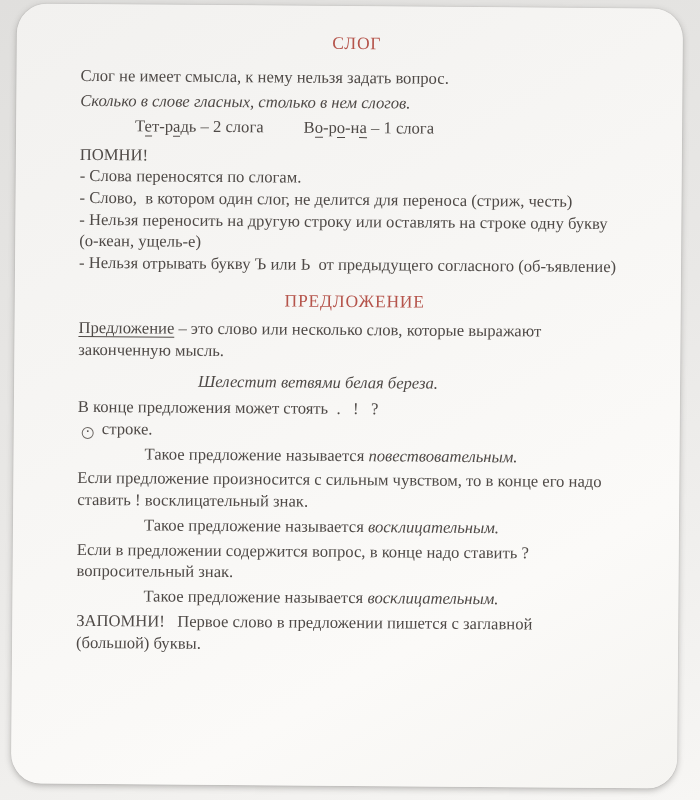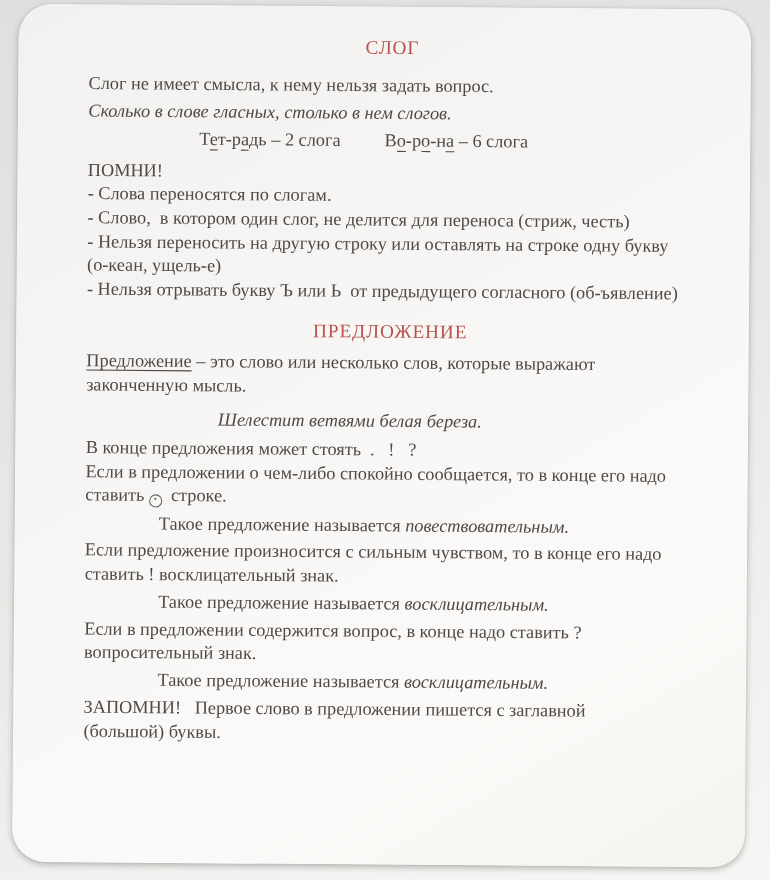--- a/index.html
+++ b/index.html
@@ -34,21 +34,21 @@
     font-size:17.5px;
     line-height:22px;
     letter-spacing:.8px;
     color:var(--title-red);
     text-align:center;
     margin:0 0 13px 0;
   }
   .title2{margin:15px 0 7px 0;}
   .italic{font-style:italic;}
   .examples{margin-left:55px;}
-  .example{white-space:pre;margin-left:46px;}
+  .example{white-space:pre;}
   .ex2{margin-left:40px;}
   .u{border-bottom:1px solid currentColor;padding-bottom:0;}
   .term{text-decoration:underline;text-underline-offset:3px;}
   .rules p{margin:0;}
   .pomni{margin:7px 0 0 0;}
   .tight{margin-bottom:0;}
   .indent{margin:3px 0 3px 67px;}
   .center-example{margin:9px 0 5px 120px;}
   .circle-dot{
     display:inline-flex;align-items:center;justify-content:center;
@@ -62,42 +62,41 @@
 <body>
 
 <div class="card">
   <div class="content">
 
     <h1 class="title">СЛОГ</h1>
 
     <p>Слог не имеет смысла, к нему нельзя задать вопрос.</p>
     <p class="italic">Сколько в слове гласных, столько в нем слогов.</p>
 
-    <p class="examples"><span class="example"><span>Т</span><span class="u">е</span><span>т-р</span><span class="u">а</span><span>дь – 2 слога</span></span><span class="example ex2"><span>В</span><span class="u">о</span><span>-р</span><span class="u">о</span><span>-н</span><span class="u">а</span><span> – 6 слога</span></span></p>
+    <p class="examples"><span class="example"><span>Т</span><span class="u">е</span><span>т-р</span><span class="u">а</span><span>дь – 2 слога</span></span><span class="example ex2"><span>В</span><span class="u">о</span><span>-р</span><span class="u">о</span><span>-н</span><span class="u">а</span><span> – 1 слога</span></span></p>
 
     <p class="pomni">ПОМНИ!</p>
     <div class="rules">
       <p>- Слова переносятся по слогам.</p>
       <p>- Слово,  в котором один слог, не делится для переноса (стриж, честь)</p>
       <p>- Нельзя переносить на другую строку или оставлять на строке одну букву
 (о-кеан, ущель-е)</p>
       <p>- Нельзя отрывать букву Ъ или Ь  от предыдущего согласного (об-ъявление)</p>
     </div>
 
     <h1 class="title title2">ПРЕДЛОЖЕНИЕ</h1>
 
     <p><span class="term">Предложение</span><span> – это слово или несколько слов, которые выражают
 законченную мысль.</span></p>
 
     <p class="center-example italic">Шелестит ветвями белая береза.</p>
 
     <p class="tight">В конце предложения может стоять  .   !   ?</p>
 
-    <p><span>Если в предложении о чем-либо спокойно сообщается, то в конце его надо
-ставить</span><span class="circle-dot"><span class="dot">·</span></span><span> строке.</span></p>
+    <p><span class="circle-dot"><span class="dot">·</span></span><span> строке.</span></p>
     <p class="indent"><span>Такое предложение называется </span><span class="italic">повествовательным.</span></p>
 
     <p>Если предложение произносится с сильным чувством, то в конце его надо
 ставить ! восклицательный знак.</p>
     <p class="indent"><span>Такое предложение называется </span><span class="italic">восклицательным.</span></p>
 
     <p>Если в предложении содержится вопрос, в конце надо ставить ?
 вопросительный знак.</p>
     <p class="indent"><span>Такое предложение называется </span><span class="italic">восклицательным.</span></p>
 

